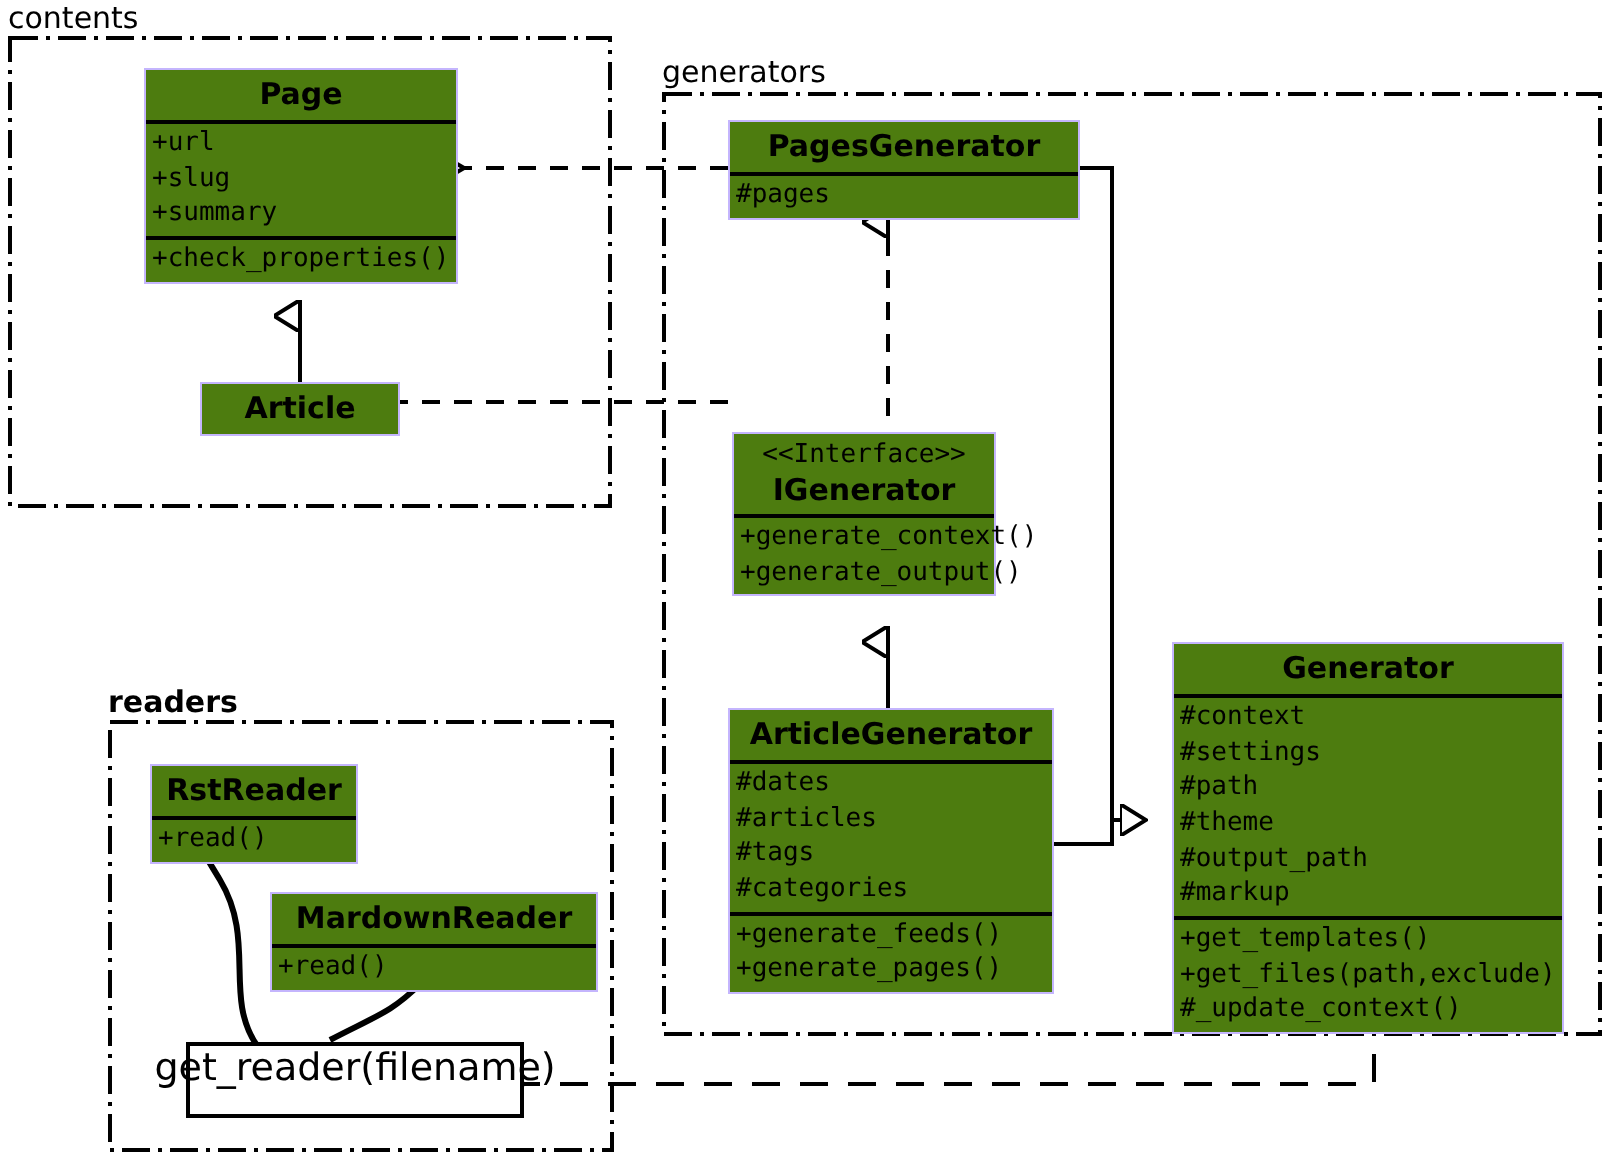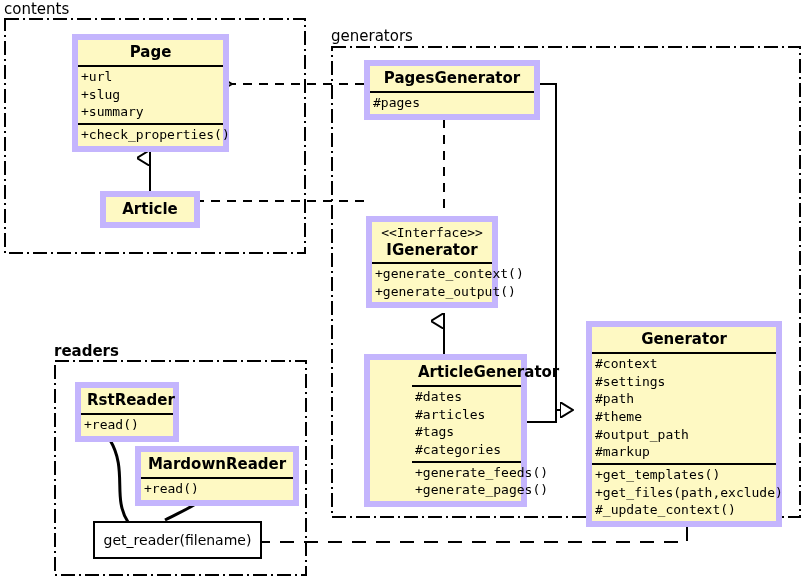--- a/index.html
+++ b/index.html
@@ -8,22 +8,22 @@
     font-family:"DejaVu Sans", sans-serif;
     width:803px;height:579px;
     position:relative;overflow:hidden;
   }
   #canvas{position:absolute;left:0;top:0;width:803px;height:579px;}
   svg.layer{position:absolute;left:0;top:0;width:803px;height:579px;pointer-events:none;}
 
   
   .uml-class{
     position:absolute;
-    border:6px solid #c4b5fd;
-    background:#fef9c3;
+    border:1px solid #c4b5fd;
+    background:#4d7c0f;
     box-sizing:border-box;
     z-index:5;
   }
   .uml-name{
     text-align:center;
     font-weight:bold;
     font-size:15px;
     line-height:1.0;
     padding:5px 6px 5px 6px;
     color:#000;
@@ -47,23 +47,23 @@
     white-space:nowrap;
   }
   .uml-compartment div{padding:0;margin:0;}
 
   
   .plain-box{
     position:absolute;
     border:2px solid #000;
     background:#fff;
     box-sizing:border-box;
-    display:flex;align-items:center;justify-content:center;
-    font-family:"DejaVu Sans", sans-serif;
-    font-size:14px;
+    display:flex;justify-content:center;
+    font-family:"DejaVu Sans", sans-serif;
+    font-size:19px;
     color:#000;
     z-index:5;
   }
   .pkg-label{
     position:absolute;
     font-family:"DejaVu Sans", sans-serif;
     font-size:15px;
     color:#000;
     background:transparent;
     z-index:4;
@@ -176,21 +176,21 @@
       <div class="uml-stereo">&lt;&lt;Interface&gt;&gt;</div>
       <div class="uml-name" style="padding:2px 0 0 0;">IGenerator</div>
     </div>
     <div class="uml-sep"></div>
     <div class="uml-compartment">
       <div>+generate_context()</div>
       <div>+generate_output()</div>
     </div>
   </div>
 
-  <div class="uml-class" style="left:364px; top:354px; width:163px;padding-left:42px;">
+  <div class="uml-class" style="left:364px; top:354px; width:163px;">
     <div class="uml-name">ArticleGenerator</div>
     <div class="uml-sep"></div>
     <div class="uml-compartment">
       <div>#dates</div>
       <div>#articles</div>
       <div>#tags</div>
       <div>#categories</div>
     </div>
     <div class="uml-sep"></div>
     <div class="uml-compartment">

